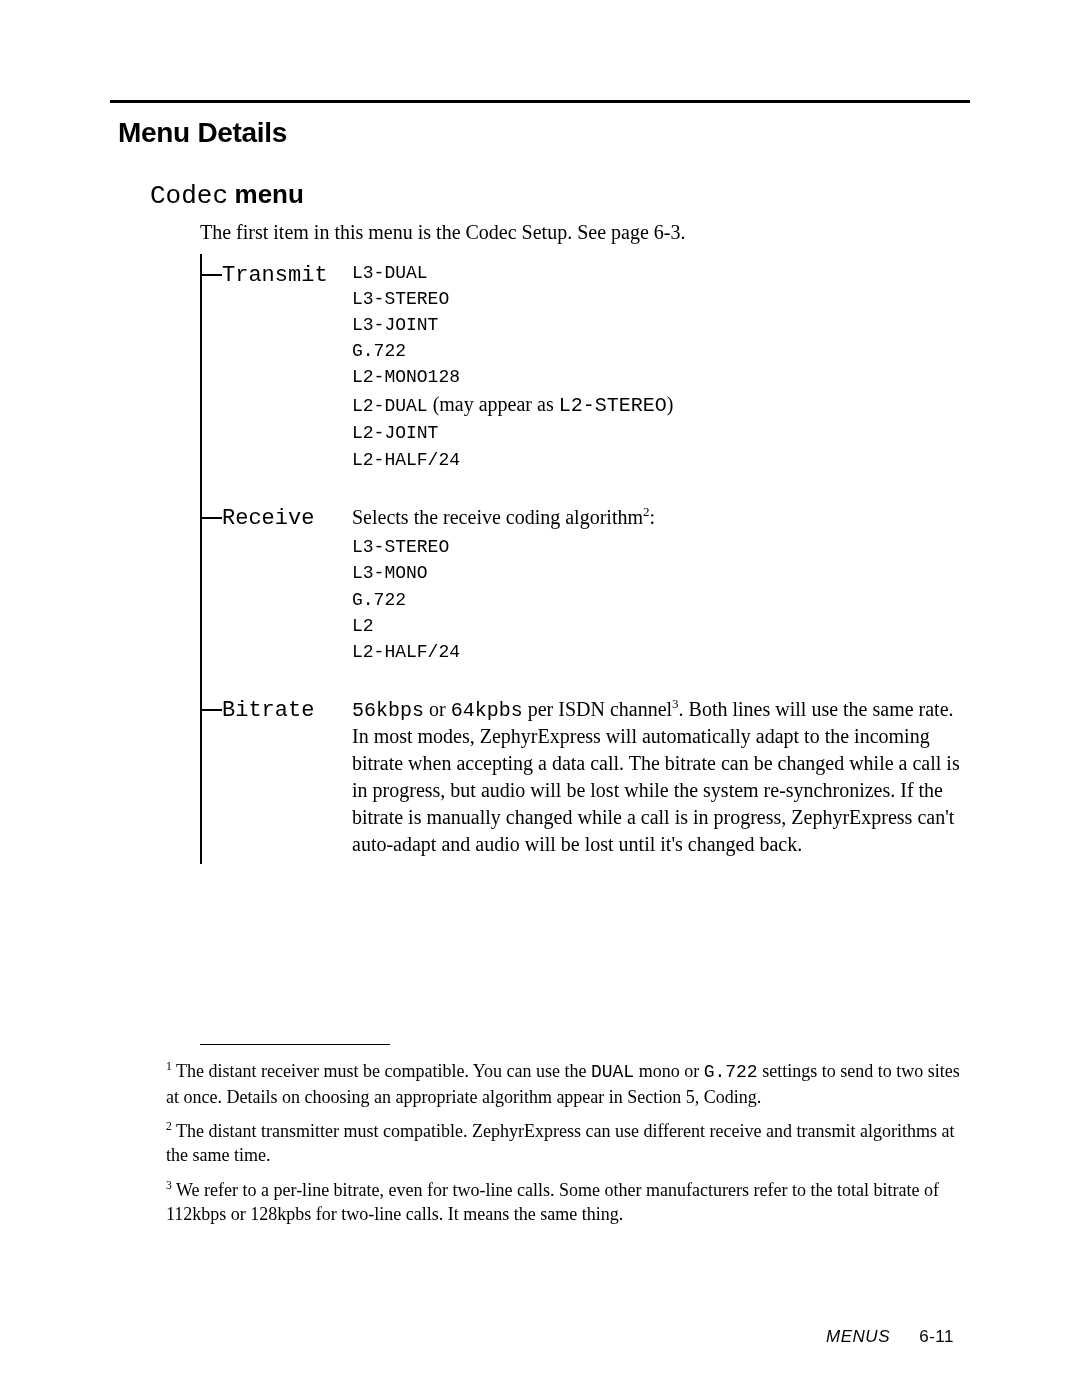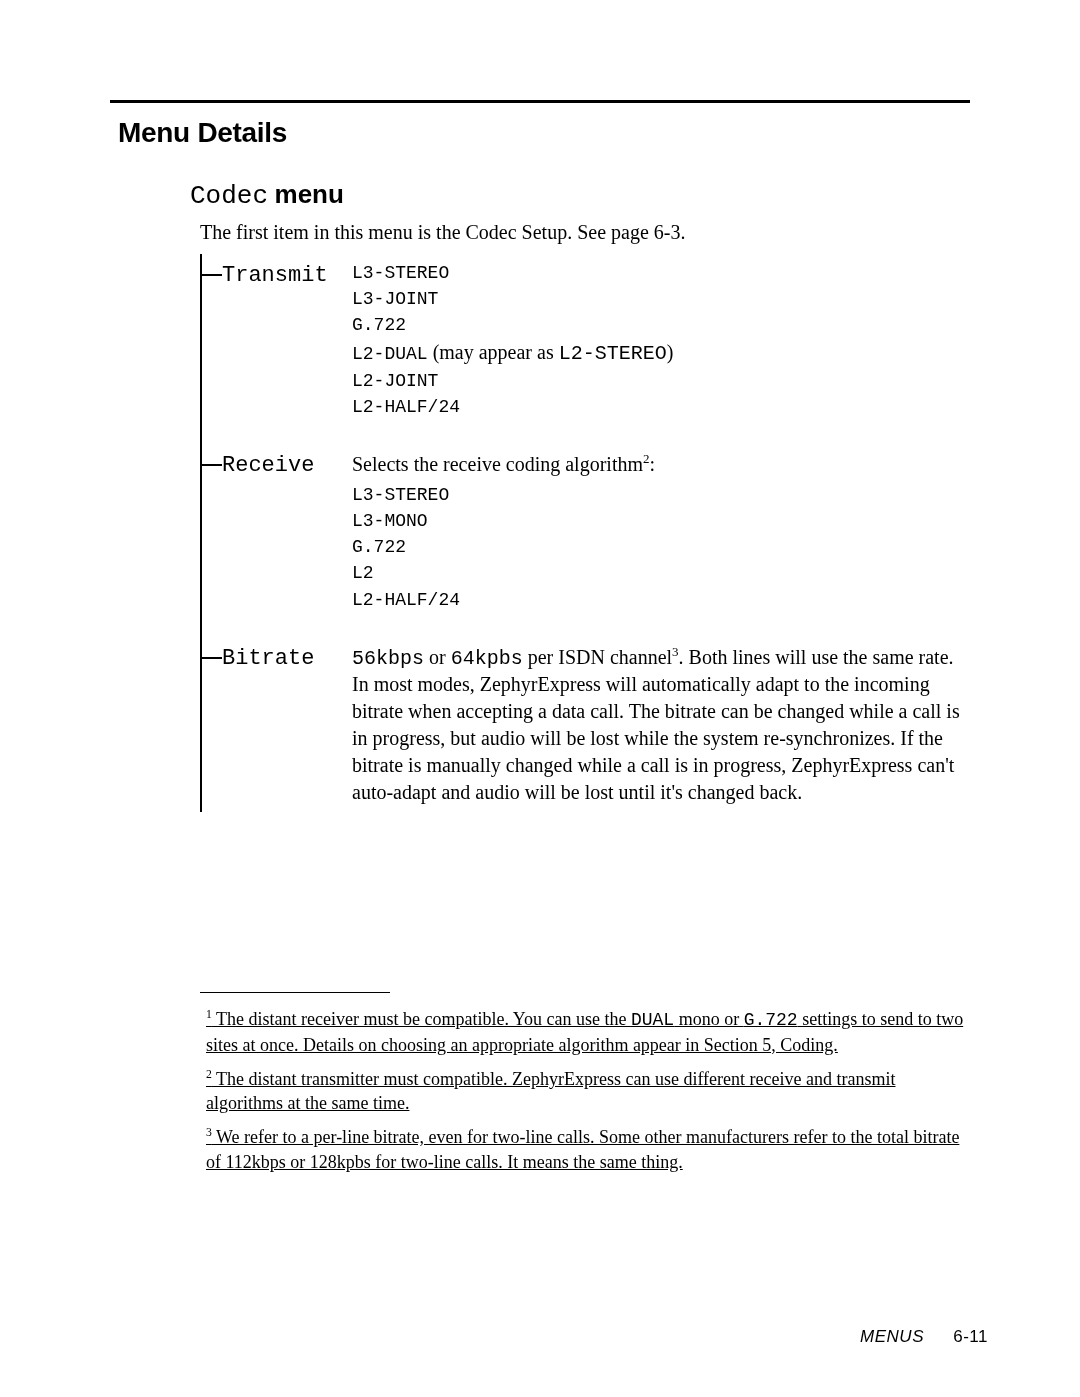--- a/index.html
+++ b/index.html
@@ -25,21 +25,20 @@
     margin: 0 0 30px 8px;
     letter-spacing: -0.3px;
   }
   h2.codec-title {
     margin: 0 0 8px 40px;
     font-size: 26px;
     font-weight: 400;
   }
   h2.codec-title .codec-word {
     font-family: "Courier New", Courier, monospace;
-    margin-left: 40px;
   }
   h2.codec-title .menu-word {
     font-family: "Trebuchet MS", Arial, sans-serif;
     font-weight: 700;
   }
   .intro {
     margin: 0 0 8px 90px;
     font-size: 20px;
     line-height: 1.35;
   }
@@ -91,31 +90,30 @@
     font-family: "Times New Roman", Times, serif;
     font-size: 20px;
   }
   sup { font-size: 0.65em; vertical-align: super; }
   .fn-rule {
     width: 190px;
     border-top: 1.5px solid #000;
     margin: 180px 0 14px 90px;
   }
   .footnotes {
-    margin-left: 96px;
+    margin-left: 56px;
     font-size: 18px;
     line-height: 1.35;
-    text-decoration: underline;
   }
   .footnotes p { margin: 0 0 10px 0; }
   .mono { font-family: "Courier New", Courier, monospace; }
   .page-footer {
     position: absolute;
     bottom: 50px;
-    right: 92px;
+    right: 126px;
     font-family: "Trebuchet MS", Arial, sans-serif;
     font-style: italic;
     font-size: 17px;
     letter-spacing: 0.5px;
   }
   .page-footer .pg { font-style: normal; margin-left: 24px; }
 </style>
 </head>
 <body>
 
@@ -129,23 +127,25 @@
 </h2>
 
 <p class="intro">The first item in this menu is the Codec Setup. See page 6-3.</p>
 
 <div class="tree" id="tree">
     <div class="item">
       <div class="branch"></div>
       <div class="label">Transmit</div>
       <div class="desc">
         <ul class="opts">
+          <li>L3-DUAL</li>
           <li>L3-STEREO</li>
           <li>L3-JOINT</li>
           <li>G.722</li>
+          <li>L2-MONO128</li>
           <li>L2-DUAL<span class="paren">  (may appear as <span class="mono">L2-STEREO</span>)</span></li>
           <li>L2-JOINT</li>
           <li>L2-HALF/24</li>
         </ul>
       </div>
     </div>
     <div class="item">
       <div class="branch"></div>
       <div class="label">Receive</div>
       <div class="desc">

